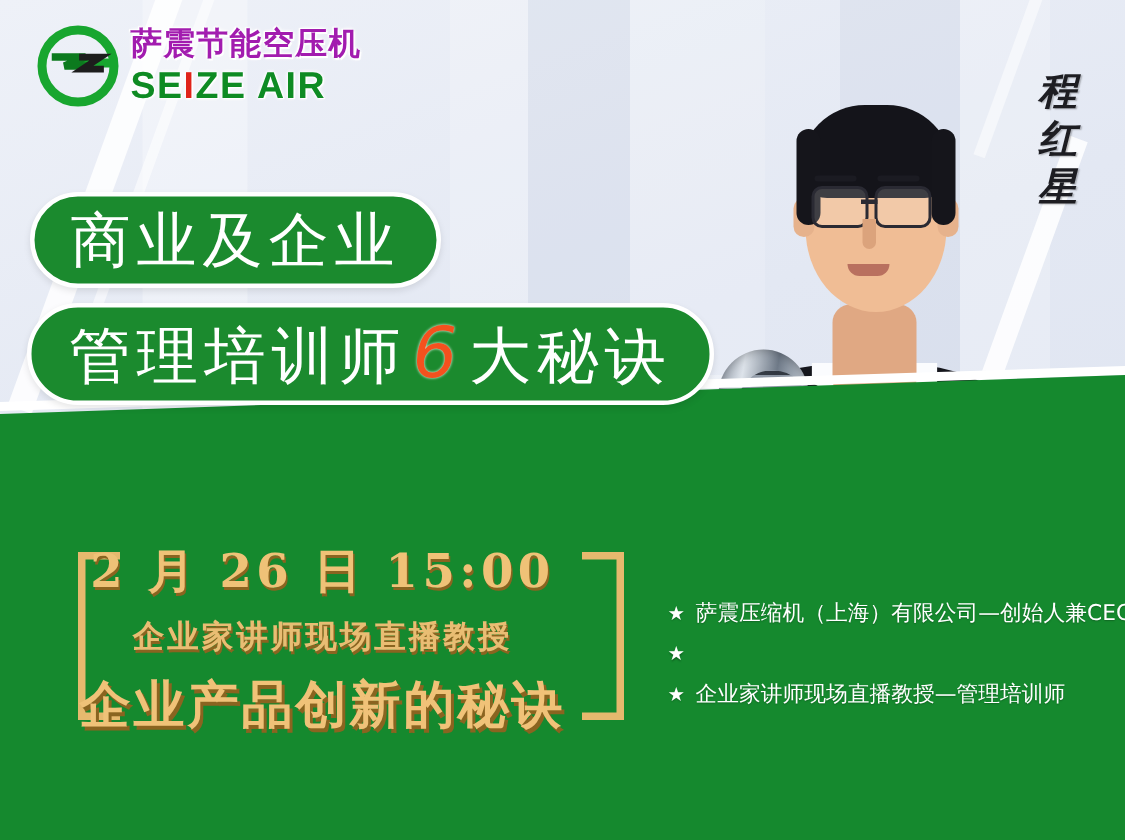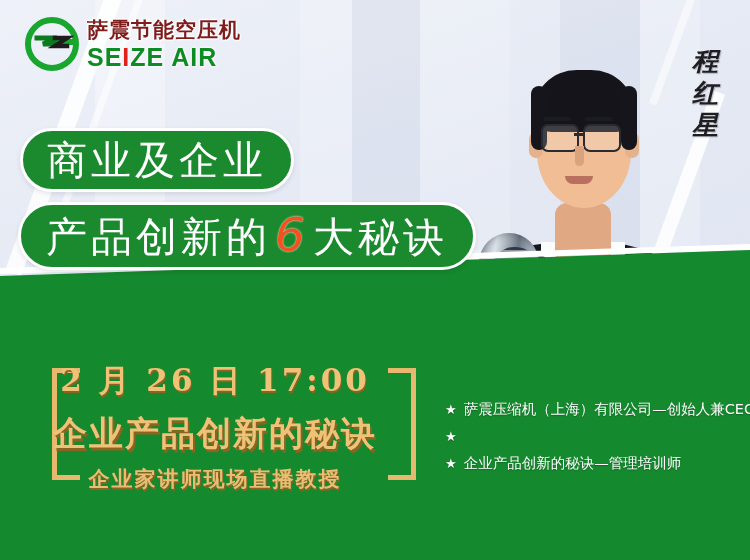--- a/index.html
+++ b/index.html
@@ -35,21 +35,21 @@
     background:#15892e;
     clip-path:polygon(0 26px,750px 0px,750px 310px,0 310px);}
   .green-panel-edge{position:absolute;left:0;right:0;top:244px;height:34px;
     background:#ffffff;
     clip-path:polygon(0 24px,750px 0px,750px 6px,0 30px);}
 
   
   .logo{position:absolute;left:24px;top:16px;display:flex;align-items:center;gap:7px;}
   .logo-mark{width:56px;height:56px;position:relative;flex:none;}
   .logo-text{display:flex;flex-direction:column;line-height:1;}
-  .logo-cn{font-size:21px;font-weight:bold;color:#7f1d1d;letter-spacing:1px;
+  .logo-cn{font-size:21px;font-weight:bold;color:#a21caf;letter-spacing:1px;
     text-shadow:0 0 3px #fff,0 0 3px #fff,1px 1px 0 #fff,-1px -1px 0 #fff;}
   .logo-en{font-size:25px;font-weight:bold;letter-spacing:1px;margin-top:5px;
     color:#0e8b23;text-shadow:0 0 3px #fff,0 0 3px #fff,1px 1px 0 #fff;}
   .logo-en .red{color:#e0231a;}
 
   
   .pill{position:absolute;background:#1b8a2e;border:3px solid #ffffff;
     border-radius:40px;display:flex;align-items:center;justify-content:center;
     box-shadow:0 2px 5px rgba(0,0,0,.10);}
   .pill-text{color:#fff;font-weight:normal;letter-spacing:4px;white-space:nowrap;
@@ -224,21 +224,21 @@
     <div class="logo-text">
       <span class="logo-cn">萨震节能空压机</span>
       <span class="logo-en"><span>SE</span><span class="red">I</span><span>ZE AIR</span></span>
     </div>
   </div>
 
   <div class="pill" id="pill-1">
     <span class="pill-text">商业及企业</span>
   </div>
   <div class="pill" id="pill-2">
-    <span class="pill-text"><span>产品创新的</span><span class="six">6</span><span>大秘诀</span></span>
+    <span class="pill-text"><span>管理培训师</span><span class="six">6</span><span>大秘诀</span></span>
   </div>
 
   <div class="calligraphy">
     <span>程</span>
     <span>红</span>
     <span>星</span>
   </div>
 
   <div class="bracket left">
     <span class="v"></span>
@@ -246,37 +246,37 @@
     <span class="h b"></span>
   </div>
   <div class="bracket right">
     <span class="v"></span>
     <span class="h t"></span>
     <span class="h b"></span>
   </div>
 
   <div class="gold-block">
     <div class="gold-row">
-      <span class="gold-date">2 月 26 日 17:00</span>
+      <span class="gold-date">2 月 26 日 15:00</span>
+    </div>
+    <div class="gold-row">
+      <span class="gold-sub">企业家讲师现场直播教授</span>
     </div>
     <div class="gold-row">
       <span class="gold-main">企业产品创新的秘诀</span>
-    </div>
-    <div class="gold-row">
-      <span class="gold-sub">企业家讲师现场直播教授</span>
     </div>
   </div>
 
   <div class="bullets">
     <div class="bullet">
       <span class="star">★</span>
       <span>萨震压缩机（上海）有限公司—创始人兼CEO</span>
     </div>
     <div class="bullet">
       <span class="star">★</span>
     </div>
     <div class="bullet">
       <span class="star">★</span>
-      <span>企业产品创新的秘诀—管理培训师</span>
+      <span>企业家讲师现场直播教授—管理培训师</span>
     </div>
   </div>
 
 </div>
 
 </body></html>

